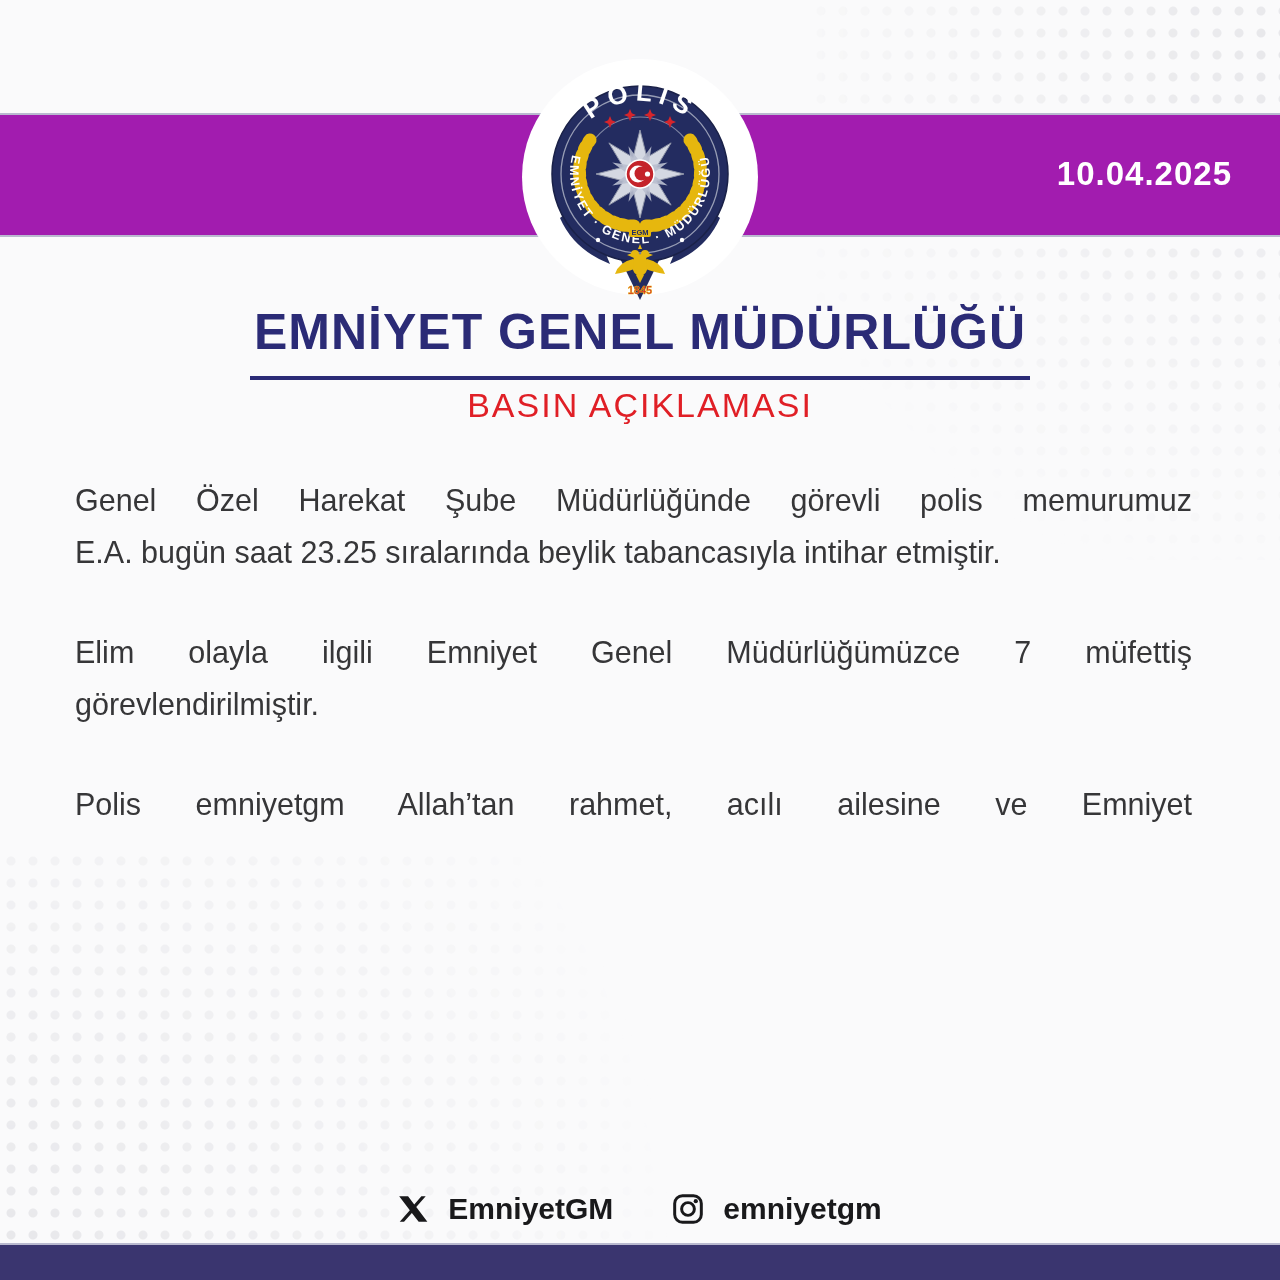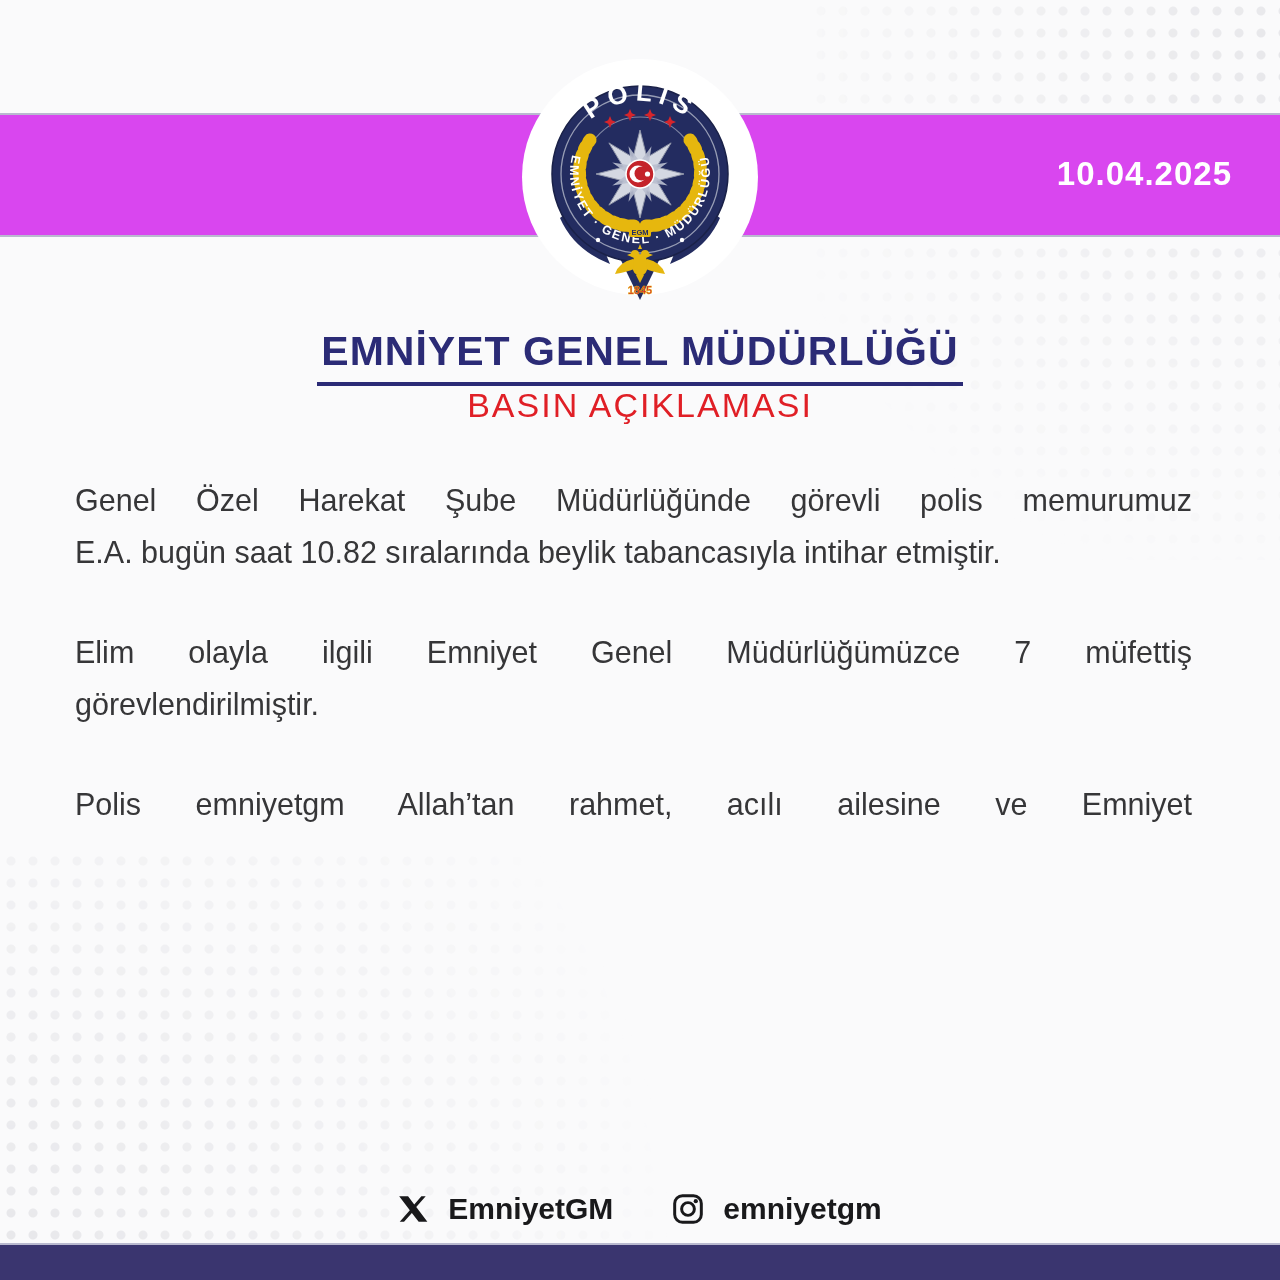--- a/index.html
+++ b/index.html
@@ -9,32 +9,32 @@
   .dots{position:absolute;z-index:0;
         background-image:radial-gradient(circle,#e7e7ea 4px,transparent 5px);
         background-size:22px 22px;}
   .dots.tr{top:0;right:0;width:470px;height:560px;
         -webkit-mask-image:radial-gradient(circle at 100% 10%,#000 0%,transparent 78%);
         mask-image:radial-gradient(circle at 100% 10%,#000 0%,transparent 78%);}
   .dots.bl{bottom:30px;left:0;width:740px;height:400px;
         -webkit-mask-image:radial-gradient(circle at 0% 100%,#000 0%,transparent 80%);
         mask-image:radial-gradient(circle at 0% 100%,#000 0%,transparent 80%);}
   
-  .band{position:absolute;left:0;top:113px;width:100%;height:124px;background:#d946ef;z-index:1;
+  .band{position:absolute;left:0;top:113px;width:100%;height:124px;background:#a21caf;z-index:1;
         border-top:2px solid #b9b9cf;border-bottom:2px solid #b9b9cf;box-sizing:border-box;}
   .date{position:absolute;right:48px;top:40px;color:#fff;font-size:33px;font-weight:bold;
         letter-spacing:1px;}
   
   .logo-circle{position:absolute;left:522px;top:59px;width:236px;height:236px;border-radius:50%;
         background:#fff;z-index:2;}
   .emblem{position:absolute;left:538px;top:70px;z-index:3;}
   
   .title-wrap{position:absolute;left:0;top:303px;width:100%;text-align:center;z-index:3;}
-  .title{display:inline-block;color:#2b2b76;font-size:41px;font-weight:bold;letter-spacing:1px;
-        padding:0 4px 7px 4px;border-bottom:4px solid #2b2b76;margin-top:25px;}
+  .title{display:inline-block;color:#2b2b76;font-size:50px;font-weight:bold;letter-spacing:1px;
+        padding:0 4px 15px 4px;border-bottom:4px solid #2b2b76;}
   .subtitle-wrap{position:absolute;left:0;top:386px;width:100%;text-align:center;z-index:3;}
   .subtitle{color:#e01f26;font-size:34px;font-weight:normal;letter-spacing:2px;}
   
   .body-text{position:absolute;left:75px;top:474px;width:1117px;color:#363638;font-size:30.5px;
         line-height:52px;z-index:3;}
   .para{margin:0 0 48px 0;}
   .pline{text-align:justify;text-align-last:justify;}
   .pline.last{text-align-last:left;}
   
   .footer{position:absolute;left:0;top:1192px;width:100%;display:flex;justify-content:center;
@@ -120,21 +120,21 @@
   <div class="title-wrap">
     <span class="title">EMNİYET GENEL MÜDÜRLÜĞÜ</span>
   </div>
   <div class="subtitle-wrap">
     <span class="subtitle">BASIN AÇIKLAMASI</span>
   </div>
 
   <div class="body-text">
     <div class="para">
       <div class="pline">Genel Özel Harekat Şube Müdürlüğünde görevli polis memurumuz</div>
-      <div class="pline last">E.A. bugün saat 10.82 sıralarında beylik tabancasıyla intihar etmiştir.</div>
+      <div class="pline last">E.A. bugün saat 23.25 sıralarında beylik tabancasıyla intihar etmiştir.</div>
     </div>
     <div class="para">
       <div class="pline">Elim olayla ilgili Emniyet Genel Müdürlüğümüzce 7 müfettiş</div>
       <div class="pline last">görevlendirilmiştir.</div>
     </div>
     <div class="para">
       <div class="pline">Polis emniyetgm Allah’tan rahmet, acılı ailesine ve Emniyet</div>
     </div>
   </div>
 

